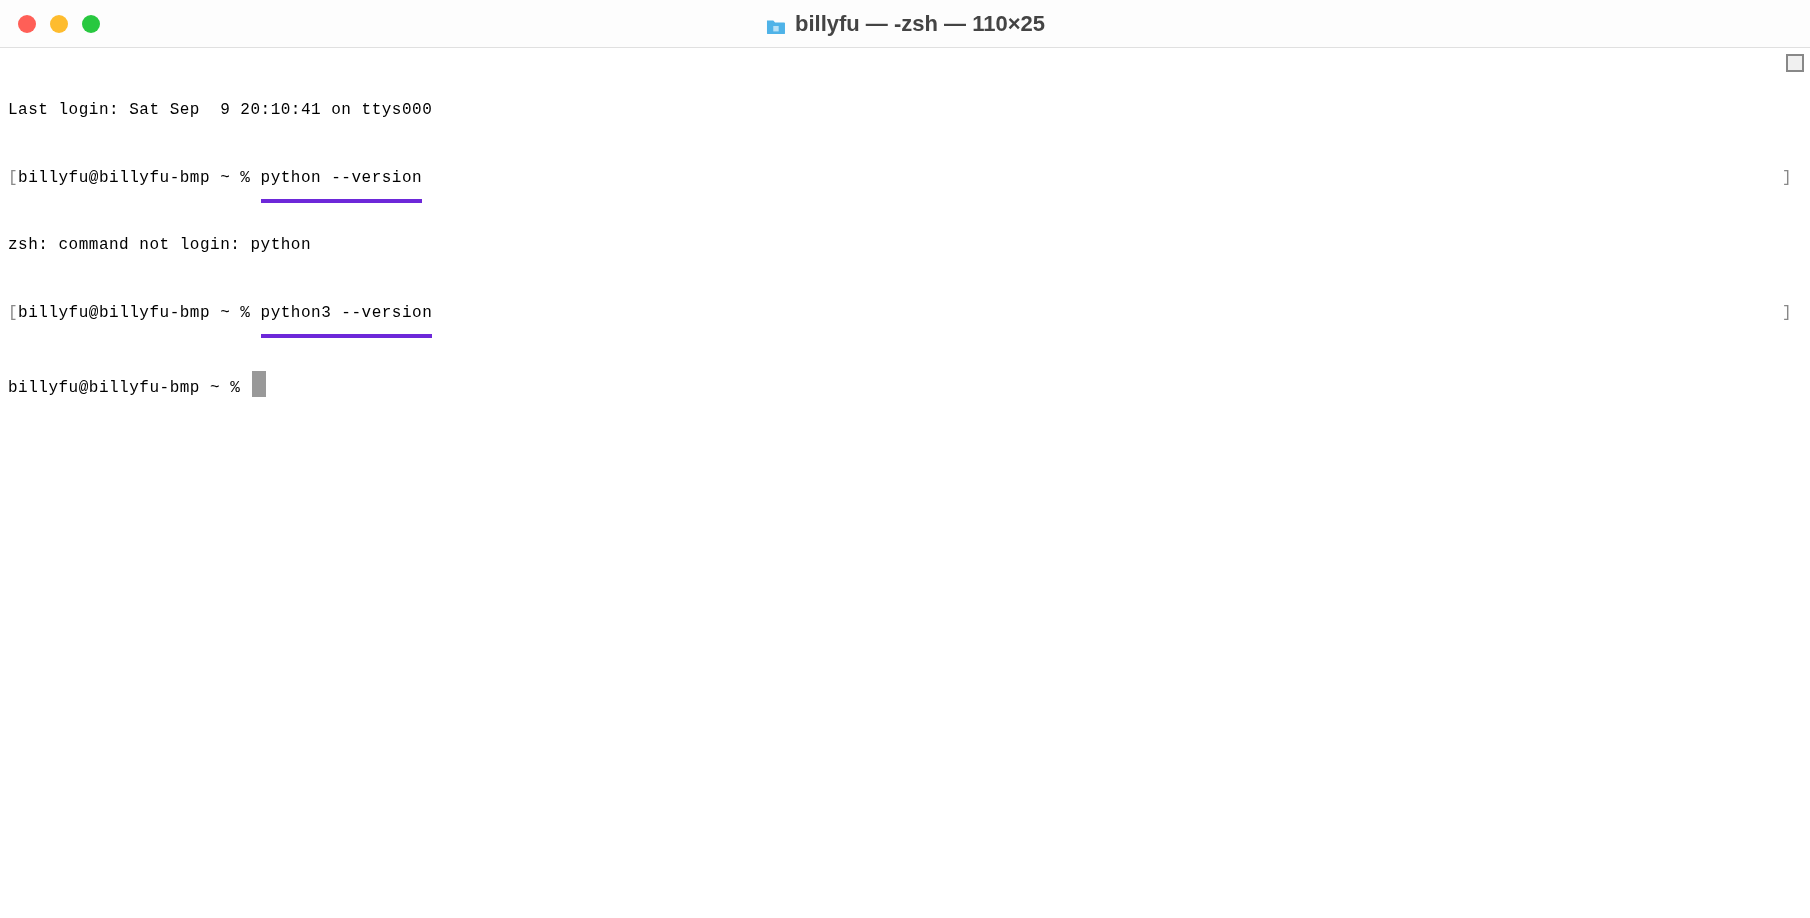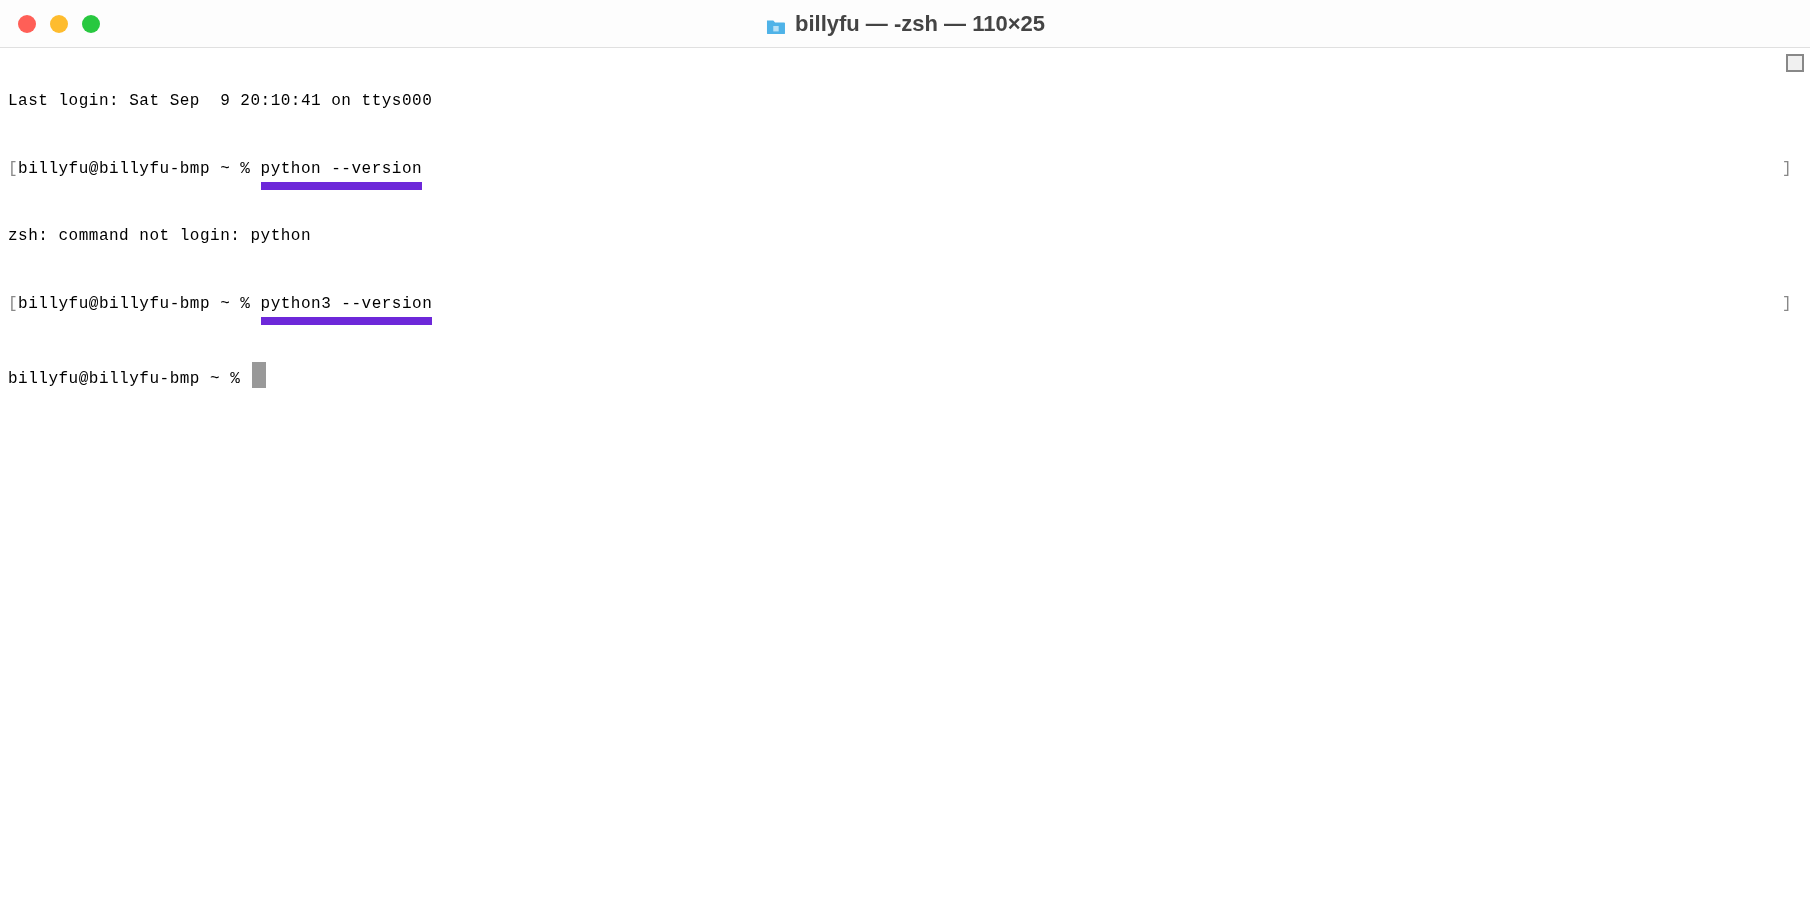--- a/index.html
+++ b/index.html
@@ -15,20 +15,21 @@
       height: 918px;
       overflow: hidden;
     }
     
     .window {
       width: 100%;
       height: 100%;
       display: flex;
       flex-direction: column;
       background: #fff;
+      gap: 9px;
     }
     
     .titlebar {
       height: 48px;
       background: #fdfdfd;
       border-bottom: 1px solid #e0e0e0;
       display: flex;
       align-items: center;
       position: relative;
     }
@@ -89,22 +90,22 @@
       color: #888;
     }
     
     .bracket-right {
       color: #888;
       position: absolute;
       right: 10px;
     }
     
     .highlight {
-      border-bottom: 8px solid #6d28d9;
-      padding-bottom: 4px;
+      border-bottom: 4px solid #6d28d9;
+      padding-bottom: 12px;
     }
     
     .cursor-block {
       display: inline-block;
       width: 14px;
       height: 26px;
       background: #999;
       vertical-align: text-bottom;
       margin-left: 2px;
     }

